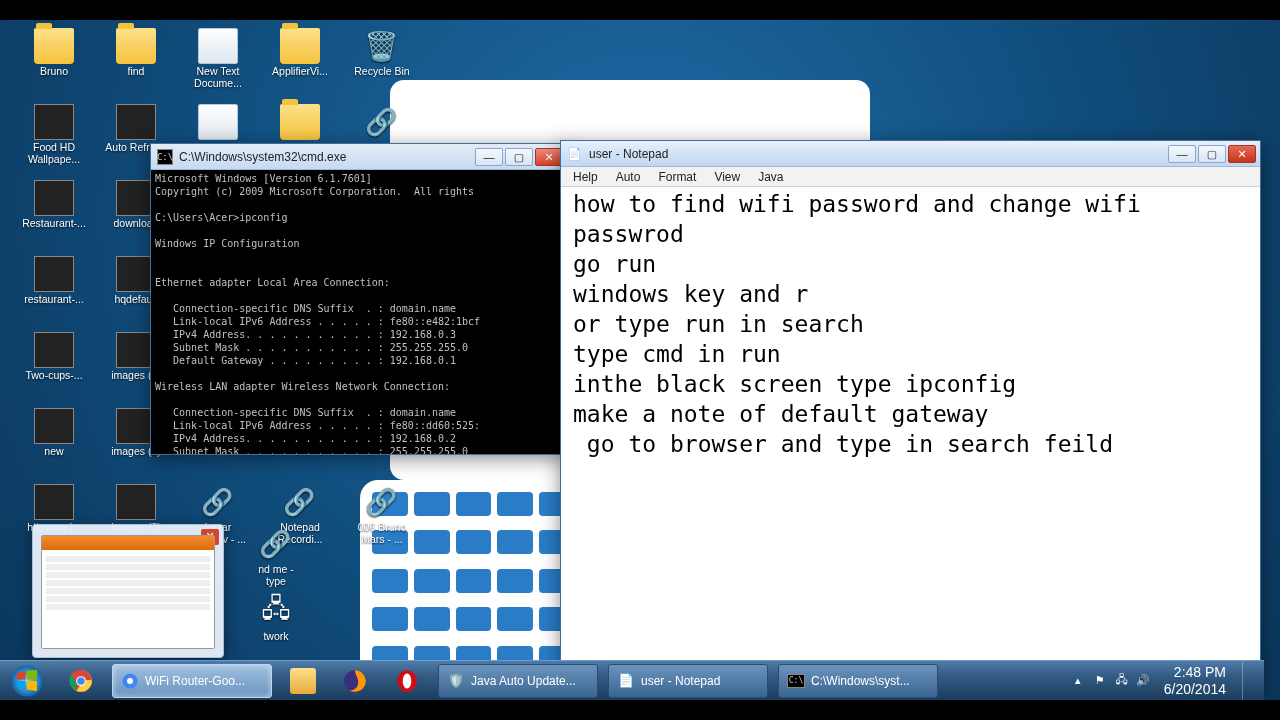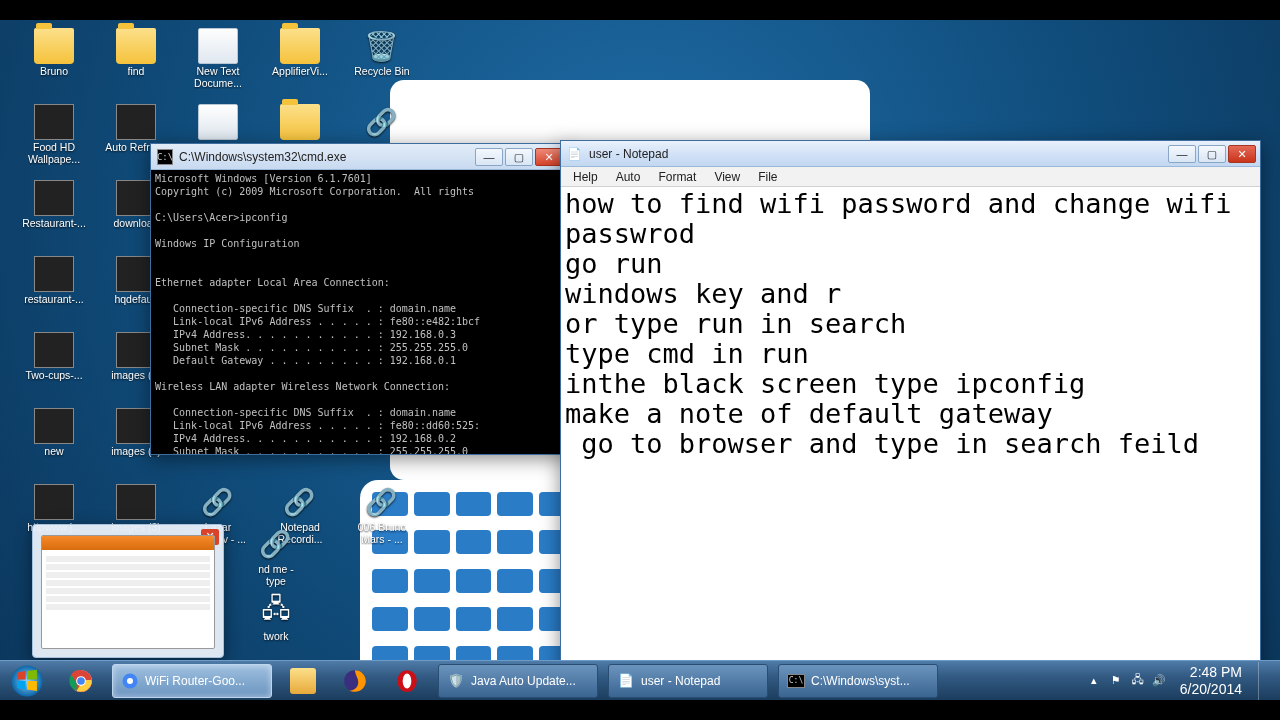--- a/index.html
+++ b/index.html
@@ -55,26 +55,26 @@
 
 
 .cmd { left: 150px; top: 143px; width: 418px; height: 312px; background:#000;}
 .cmd .titlebar { background: linear-gradient(#e2ecf8,#c8daf0);}
 .cmd .ticon { background:#000; color:#ccc; font-family: Consolas, monospace; font-size:9px; border:1px solid #888;}
 .cmd-body { padding: 2px 4px; font-family: Consolas, "Lucida Console", monospace; font-size: 10px; line-height: 13px;
   color: #c0c0c0; background:#000; height: calc(100% - 26px); overflow:hidden; white-space: pre;}
 
 
 .notepad { left: 560px; top: 140px; width: 701px; height: 560px; }
-.note-body { padding: 2px 4px; font-family: Consolas, "Lucida Console", monospace; font-size: 27px; line-height: 30px;
+.note-body { padding: 2px 12px; font-family: Consolas, "Lucida Console", monospace; font-size: 23px; line-height: 30px;
   color:#000; background:#fff; height: calc(100% - 46px); overflow:hidden; white-space: pre-wrap;}
 .notepad .winbtn.close { background: linear-gradient(#e46a57,#c9341a); }
 
 
-.taskbar { position:absolute; left:0; right:0; bottom:20px; height:40px;
+.taskbar { position:absolute; left:0; right:16px; bottom:20px; height:40px;
   background: linear-gradient(#4f7ba8, #325a82 40%, #1b3d5e); display:flex; align-items:center; padding:0 4px; gap:10px;
   border-top:1px solid #6f9bc7;}
 .start { width:46px; height:36px; border-radius:50%; display:flex; align-items:center; justify-content:center;
   cursor:pointer;}
 .start svg { width:34px; height:34px; }
 .pin { width:42px; height:34px; border-radius:3px; display:flex; align-items:center; justify-content:center;
   cursor:pointer; border:1px solid transparent;}
 .pin svg, .pin .pg { width:26px; height:26px; }
 .tbtn { height:34px; min-width:160px; max-width:170px; padding:0 8px; display:flex; align-items:center; gap:6px;
   background: linear-gradient(#6b94bd,#3a6591); border:1px solid #2a4e73; border-radius:3px; color:#fff;
@@ -337,21 +337,21 @@
         <div class="winbtn">—</div>
         <div class="winbtn">▢</div>
         <div class="winbtn close">✕</div>
       </div>
     </div>
     <div class="menubar">
       <span>Help</span>
       <span>Auto</span>
       <span>Format</span>
       <span>View</span>
-      <span>File</span>
+      <span>Java</span>
     </div>
     <div class="note-body">how to find wifi password and change wifi passwrod
 go run
 windows key and r
 or type run in search
 type cmd in run
 inthe black screen type ipconfig
 make a note of default gateway
  go to browser and type in search feild</div>
   </div>

